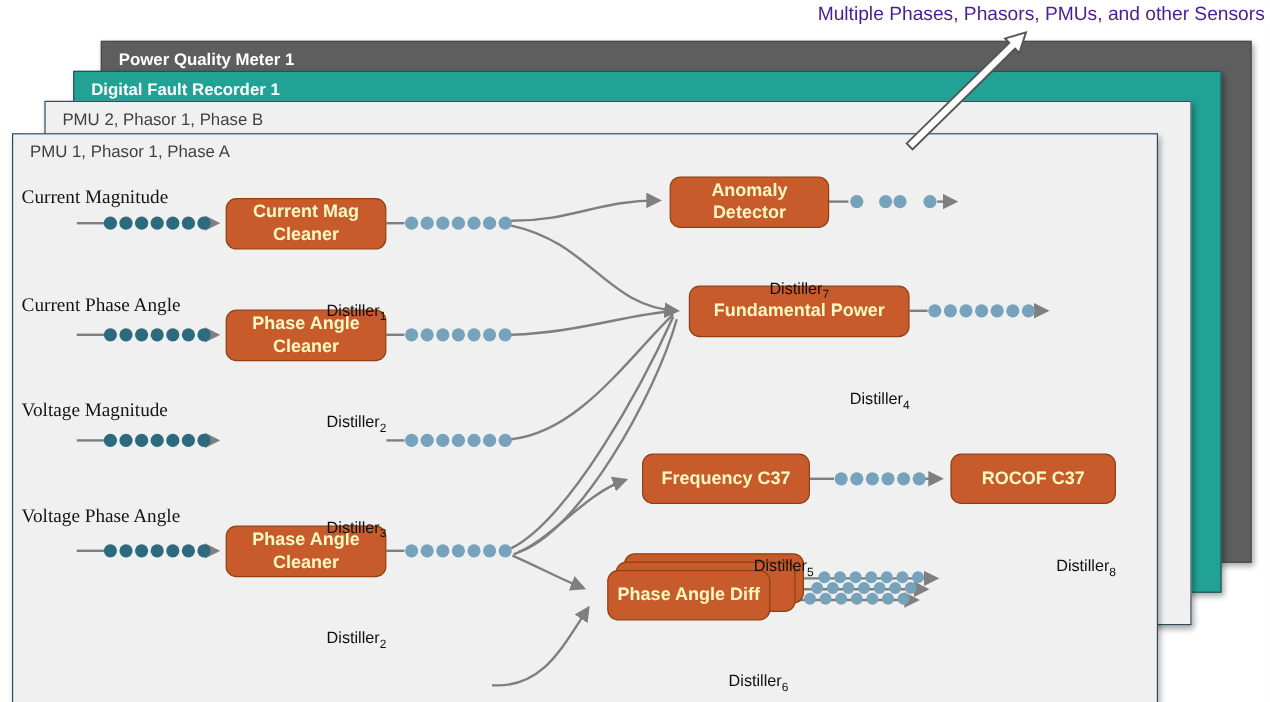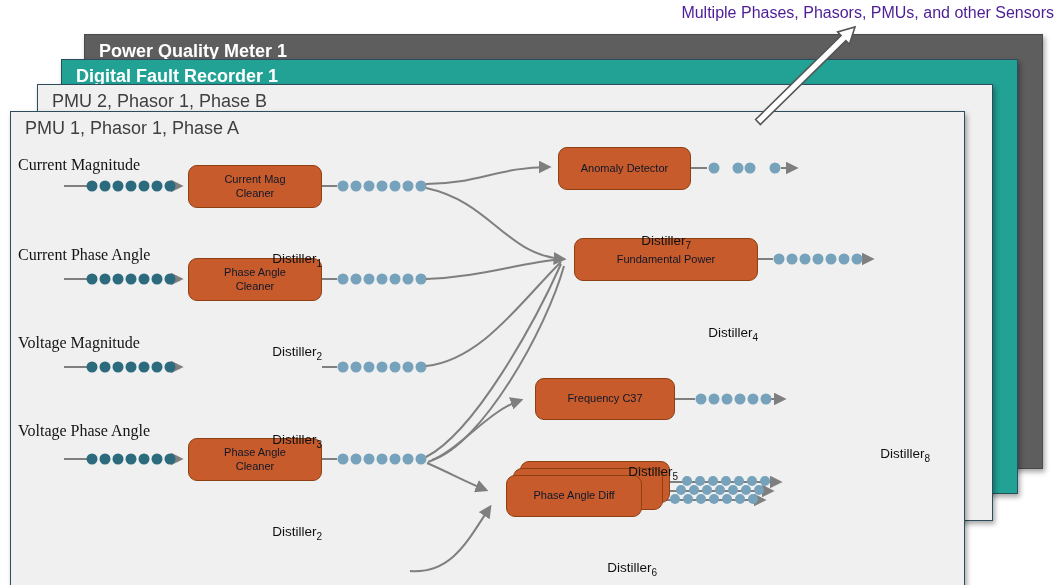--- a/index.html
+++ b/index.html
@@ -5,31 +5,31 @@
   :root{
     --node-fill:#C75B2B; --node-border:#8E4012; --panel-dark:#5E5E5E;
     --panel-teal:#21A295; --panel-light:#F0F0F0; --panel-border:#2E4D5C;
     --input-dot:#2C6B7E; --output-dot:#76A2BC; --line:#7F7F7F;
   }
   html,body{margin:0;padding:0;background:#fff;}
   #stage{position:relative;width:1058px;height:585px;background:#fff;overflow:hidden;
          font-family:"Liberation Sans",sans-serif;}
   .panel{position:absolute;box-sizing:border-box;border:1px solid var(--panel-border);
          box-shadow:2px 3px 5px rgba(0,0,0,0.35);}
-  .panel-title{font-size:18px;padding:6px 0 0 14px;white-space:nowrap;}
+  .panel-title{font-size:14px;padding:6px 0 0 14px;white-space:nowrap;}
   .panel.dark{background:var(--panel-dark);border-color:#4A4A4A;}
   .panel.dark .panel-title{color:#fff;font-weight:bold;}
   .panel.teal{background:var(--panel-teal);}
   .panel.teal .panel-title{color:#fff;font-weight:bold;}
   .panel.light{background:var(--panel-light);}
   .panel.light .panel-title{color:#3F3F3F;}
   .input-label{position:absolute;z-index:6;font-size:16px;color:#141414;white-space:nowrap;font-family:Liberation Serif, serif;}
   .node{position:absolute;z-index:6;box-sizing:border-box;background:var(--node-fill);
-        border:1.5px solid var(--node-border);border-radius:9px;color:#0f172a;
-        font-size:11px;font-weight:normal;display:flex;align-items:center;justify-content:center;
+        border:1.5px solid var(--node-border);border-radius:9px;color:#fef9c3;
+        font-size:15px;font-weight:bold;display:flex;align-items:center;justify-content:center;
         text-align:center;line-height:1.25;}
   .node.two-line{padding:2px 16px;}
   .node.ghost{z-index:5;}
   .distiller{position:absolute;z-index:7;width:110px;text-align:right;font-size:13.5px;
              color:#101010;white-space:nowrap;margin-top:41px;}
   .distiller sub{font-size:10px;}
   .anno-top{position:absolute;z-index:8;top:4px;right:4px;font-size:16px;color:#4c1d95;white-space:nowrap;}
   .anno-bottom{position:absolute;z-index:8;left:247px;top:561px;font-size:17px;font-weight:bold;
                color:#000;white-space:nowrap;}
   svg.wires{position:absolute;left:0;top:0;z-index:5;}
@@ -260,38 +260,39 @@
   <div class="input-label" style="left:18px;top:246px">Current Phase Angle</div>
   <div class="input-label" style="left:18px;top:334px">Voltage Magnitude</div>
   <div class="input-label" style="left:18px;top:422px">Voltage Phase Angle</div>
 
   <div class="node two-line" style="left:188px;top:165px;width:134px;height:43px">Current Mag Cleaner</div>
   <div class="node two-line" style="left:188px;top:258px;width:134px;height:43px">Phase Angle Cleaner</div>
   <div class="node two-line" style="left:188px;top:438px;width:134px;height:43px">Phase Angle Cleaner</div>
   <div class="node two-line" style="left:558px;top:147px;width:133px;height:43px">Anomaly Detector</div>
   <div class="node" style="left:574px;top:238px;width:184px;height:43px">Fundamental Power</div>
   <div class="node" style="left:535px;top:378px;width:140px;height:42px">Frequency C37</div>
+  <div class="node" style="left:792px;top:378px;width:138px;height:42px">ROCOF C37</div>
 
   <div class="node ghost" style="left:520px;top:461px;width:150px;height:42px"></div>
   <div class="node ghost" style="left:513px;top:468px;width:150px;height:42px"></div>
   <div class="node" style="left:506px;top:475px;width:136px;height:42px">Phase Angle Diff</div>
 
   <div class="distiller" style="left:212px;top:210px">
     <span>Distiller</span><sub>1</sub></div>
   <div class="distiller" style="left:212px;top:303px">
     <span>Distiller</span><sub>2</sub></div>
   <div class="distiller" style="left:212px;top:391px">
     <span>Distiller</span><sub>3</sub></div>
   <div class="distiller" style="left:212px;top:483px">
     <span>Distiller</span><sub>2</sub></div>
   <div class="distiller" style="left:581px;top:192px">
     <span>Distiller</span><sub>7</sub></div>
   <div class="distiller" style="left:648px;top:284px">
     <span>Distiller</span><sub>4</sub></div>
   <div class="distiller" style="left:568px;top:423px">
     <span>Distiller</span><sub>5</sub></div>
-  <div class="distiller" style="left:820px;top:405px">
+  <div class="distiller" style="left:820px;top:423px">
     <span>Distiller</span><sub>8</sub></div>
   <div class="distiller" style="left:547px;top:519px">
     <span>Distiller</span><sub>6</sub></div>
 
   <div class="anno-top">Multiple Phases, Phasors, PMUs, and other Sensors</div>
 </div>
 
 </body></html>

